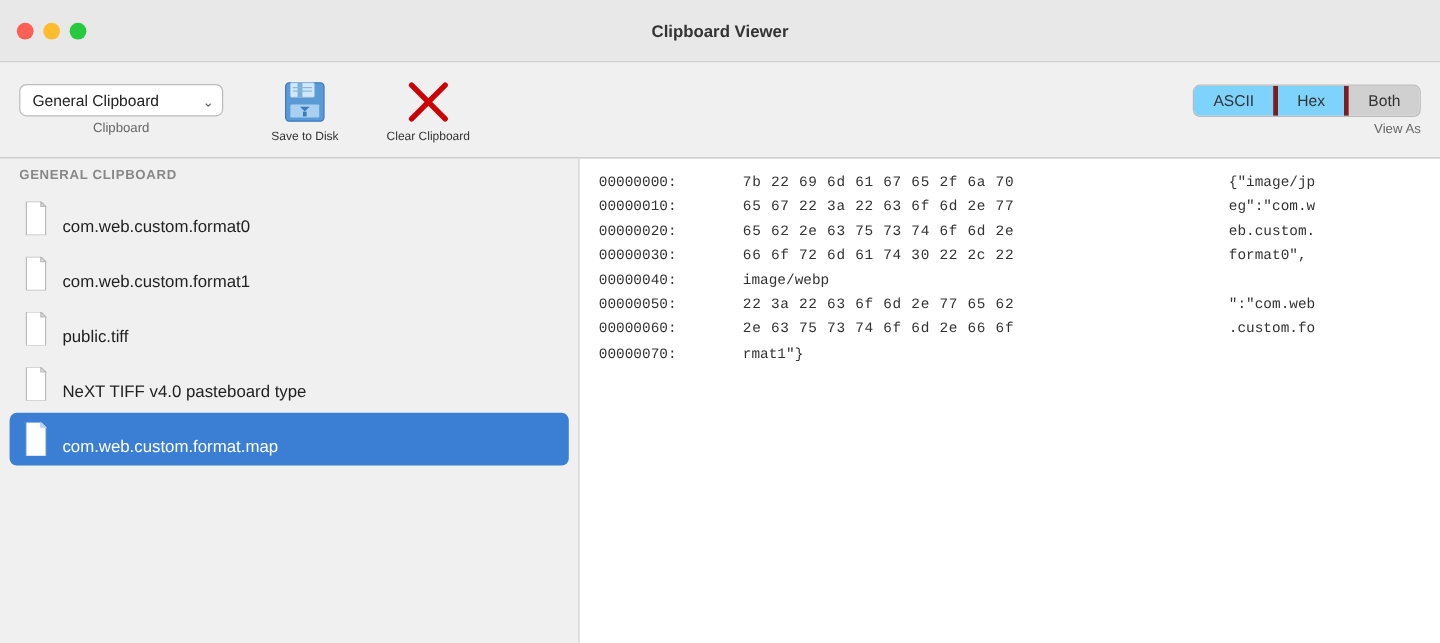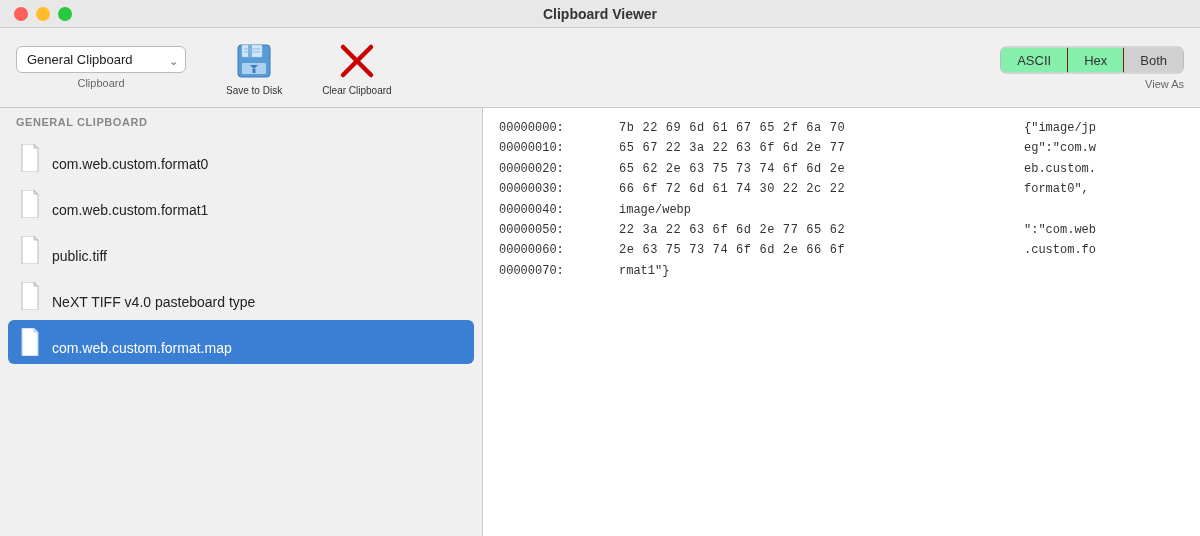--- a/index.html
+++ b/index.html
@@ -11,21 +11,21 @@
       height: 536px;
       overflow: hidden;
       display: flex;
       flex-direction: column;
     }
 
     
     .title-bar {
       background: #e8e8e8;
       border-bottom: 1px solid #c8c8c8;
-      height: 28px;
+      height: 52px;
       display: flex;
       align-items: center;
       justify-content: center;
       position: relative;
       flex-shrink: 0;
     }
 
     .window-controls {
       position: absolute;
       left: 14px;
@@ -143,23 +143,23 @@
     .view-as-buttons {
       display: flex;
       border: 1px solid #bbb;
       border-radius: 6px;
       overflow: hidden;
     }
 
     .view-as-btn {
       padding: 5px 16px;
       font-size: 13px;
-      background: #86efac;
+      background: #7dd3fc;
       border: none;
-      border-right: 1px solid #7f1d1d;
+      border-right: 4px solid #7f1d1d;
       cursor: pointer;
       color: #333;
     }
 
     .view-as-btn:last-child {
       border-right: none;
     }
 
     .view-as-btn.active {
       background: #d0d0d0;

